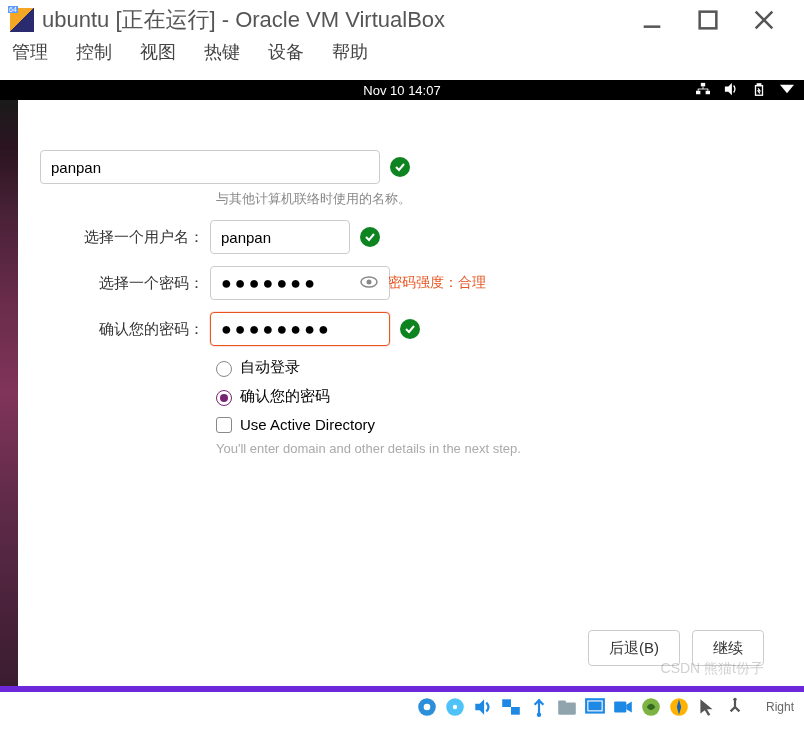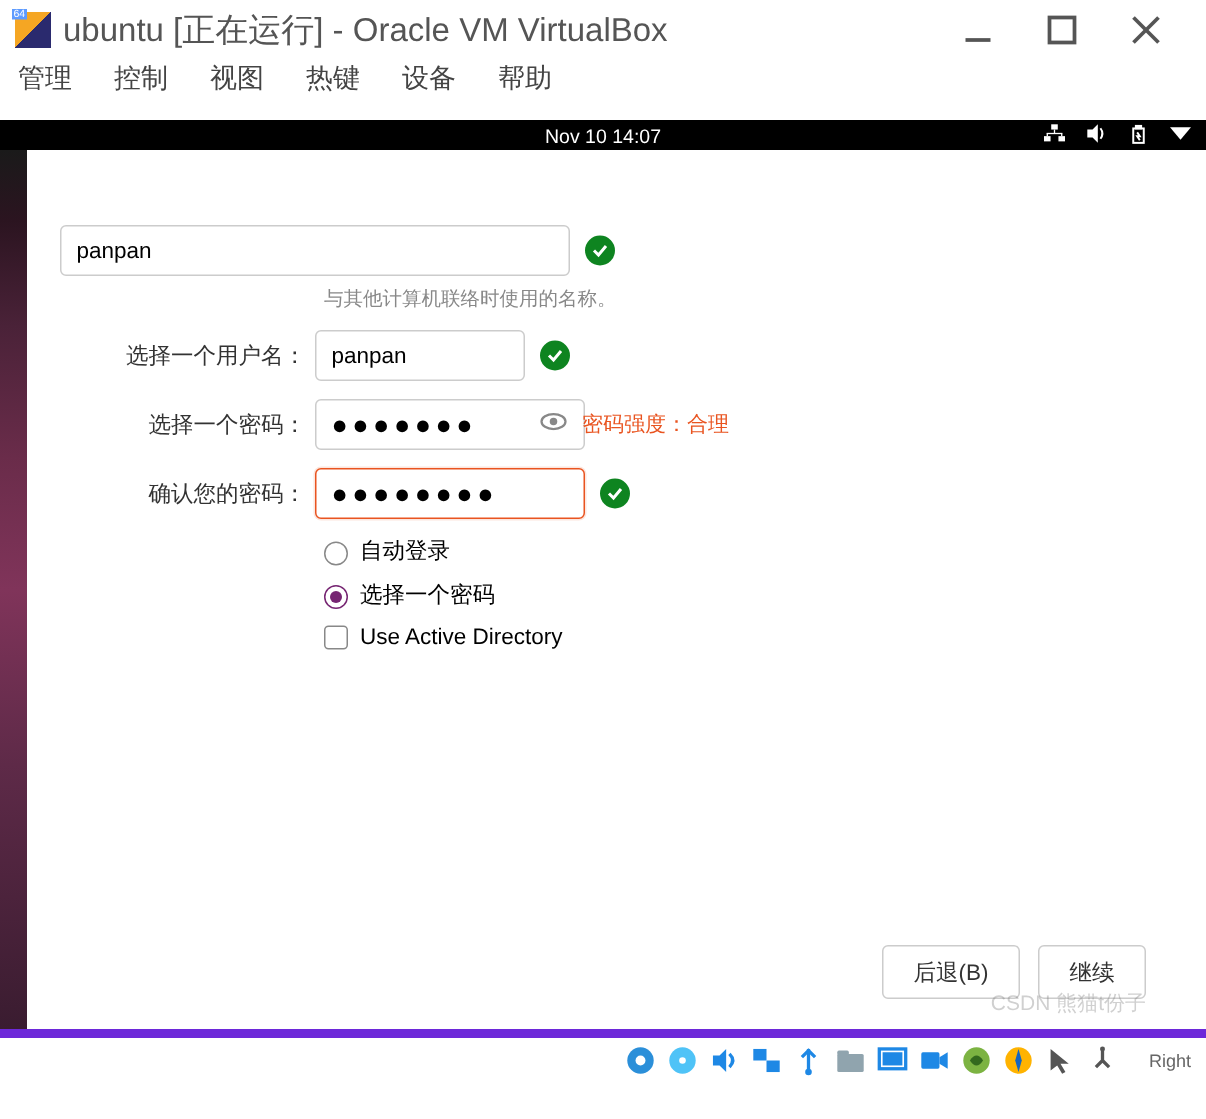--- a/index.html
+++ b/index.html
@@ -170,27 +170,28 @@
         </div>
     </div>
 
     <div class="radio-group">
       <div class="radio-item">
         <div class="radio-circle"></div>
         <span>自动登录</span>
       </div>
       <div class="radio-item">
         <div class="radio-circle selected"></div>
-        <span>选择一个密码</span>
+        <span>确认您的密码</span>
       </div>
       <div class="checkbox-item">
         <div class="checkbox-sq"></div>
         <span>Use Active Directory</span>
       </div>
     </div>
+    <div class="ad-hint">You'll enter domain and other details in the next step.</div>
   </div>
 
   <div class="bottom-btns">
     <button class="btn">后退(B)</button>
     <button class="btn">继续</button>
   </div>
 
   <div class="watermark">CSDN 熊猫t份子</div>
 </div>
 

